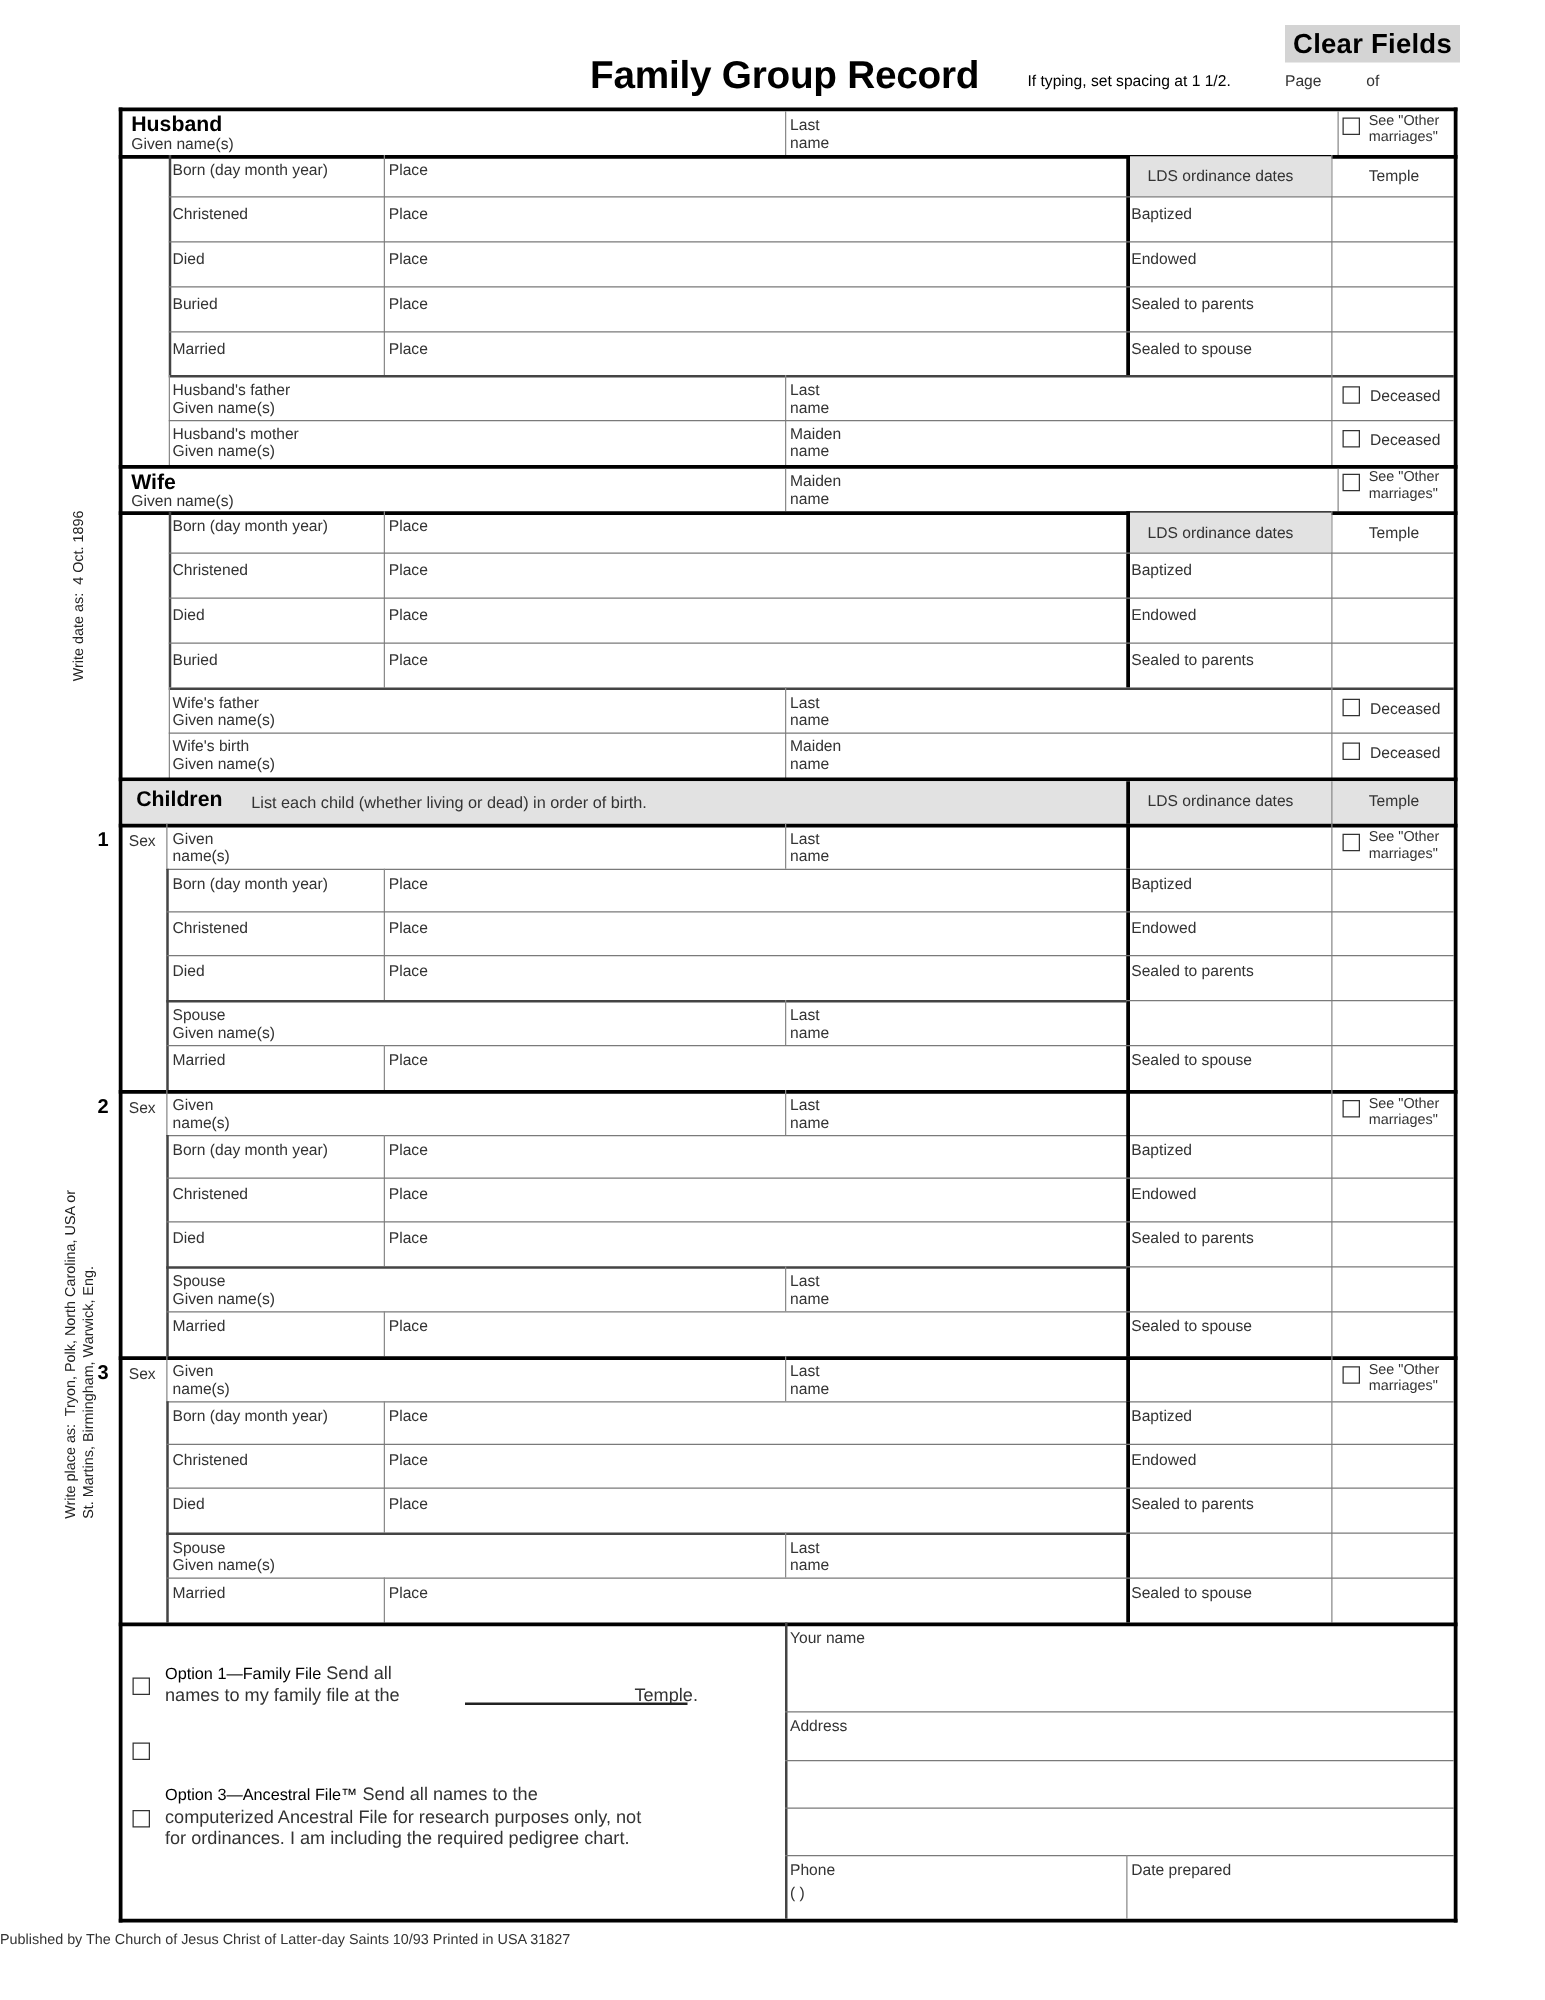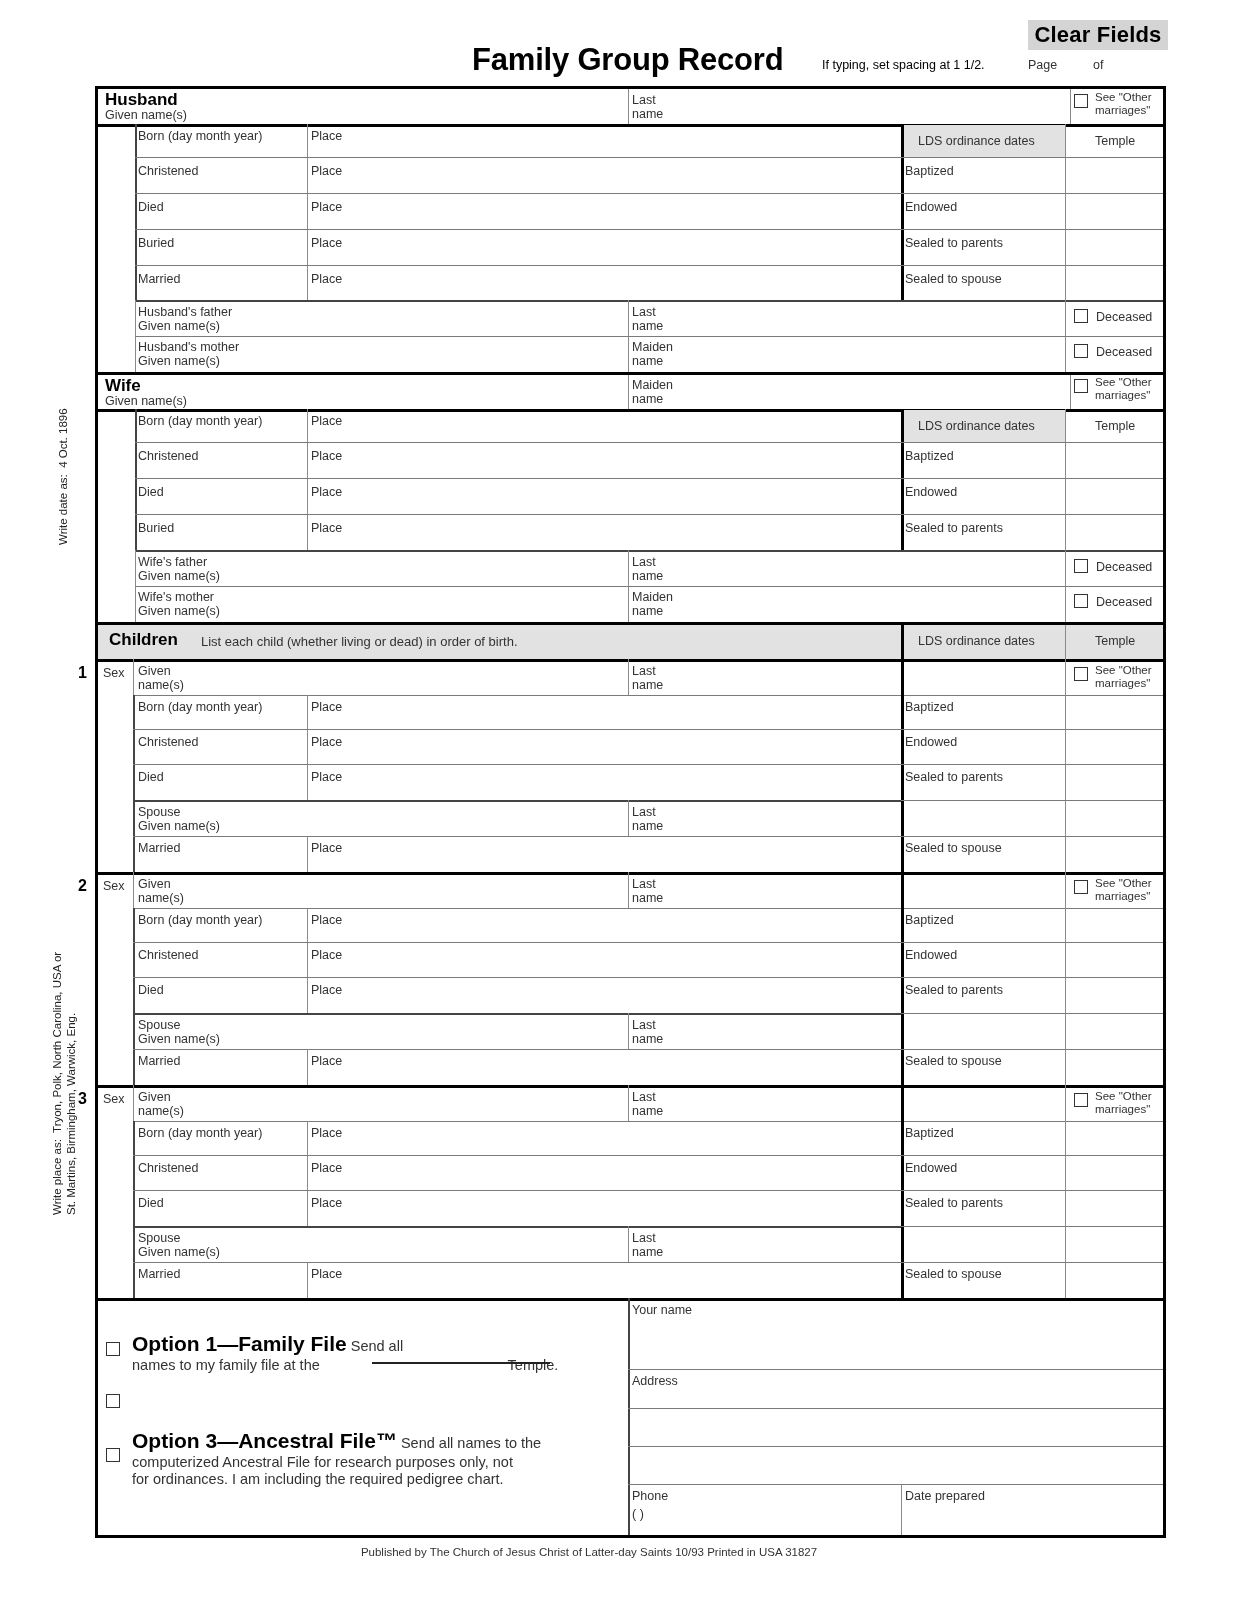--- a/index.html
+++ b/index.html
@@ -60,26 +60,26 @@
   .chk {
     position:absolute; width:14px; height:14px;
     border:1.4px solid #333; background:#fff;
   }
   .seeother { position:absolute; font-size:11.5px; color:#333; line-height:1.14; white-space:pre-line; }
 
   .num { position:absolute; font-size:16px; font-weight:bold; color:#000; }
 
   
   .optline { position:absolute; font-size:14.5px; color:#333; line-height:1.22; }
-  .optline b { color:#000; font-weight:bold; font-size:21px; }
+  .optline b { color:#000; font-weight:normal; font-size:13px; }
   .selnote { position:absolute; font-size:12.5px; color:#333; line-height:1.25; }
   .selnote b { font-weight:bold; font-style:italic; color:#000; }
   .underline-blank { position:absolute; height:1.6px; background:#222; }
 
-  #footer { position:absolute; left:0; top:1546px; width:1236px; text-align:center;
+  #footer { position:absolute; left:0; top:1546px; width:1236px; text-align:left;
             padding-right:58px; font-size:11.5px; color:#333; }
 </style>
 </head>
 <body>
 
 <div class="page">
 
   <div id="hdr">
     <div id="clear-fields">Clear Fields</div>
     <div id="form-title">Family Group Record</div>
@@ -214,21 +214,21 @@
     <div class="v-thin" style="left:970px;top:464px;height:73px;"></div>
 
     <div class="lbl2" style="left:43px;top:469px;">Wife's father</div>
     <div class="lbl" style="left:43px;top:483px;">Given name(s)</div>
     <div class="lbl2" style="left:537px;top:469px;">Last
 name</div>
     <div class="chk" style="left:979px;top:473px;"></div>
     <div class="lbl" style="left:1001px;top:474px;">Deceased</div>
     <div class="h-thin" style="left:40px;top:500px;width:1028px;"></div>
 
-    <div class="lbl2" style="left:43px;top:504px;">Wife's mother</div>
+    <div class="lbl2" style="left:43px;top:504px;">Wife's birth</div>
     <div class="lbl" style="left:43px;top:518px;">Given name(s)</div>
     <div class="lbl2" style="left:537px;top:504px;">Maiden
 name</div>
     <div class="chk" style="left:979px;top:508px;"></div>
     <div class="lbl" style="left:1001px;top:509px;">Deceased</div>
     <div class="h-thick" style="left:0;top:536px;width:1071px;"></div>
 
     <div class="shade" style="left:3px;top:539px;width:1065px;height:34px;"></div>
     <div class="bold-hd" style="left:14px;top:544px;">Children</div>
     <div class="lbl" style="left:106px;top:549px;font-size:13px;">List each child (whether living or dead) in order of birth.</div>

